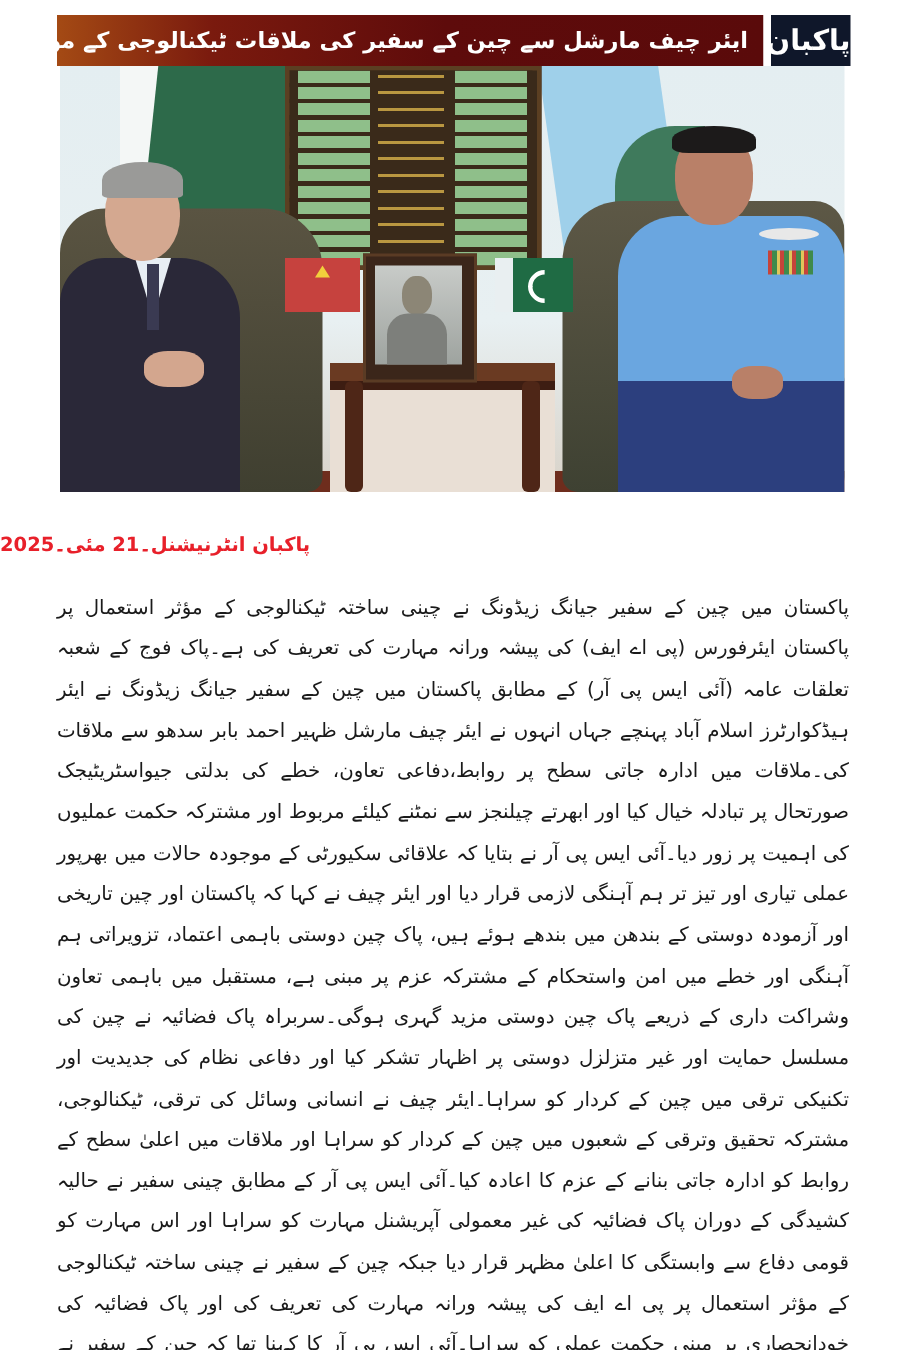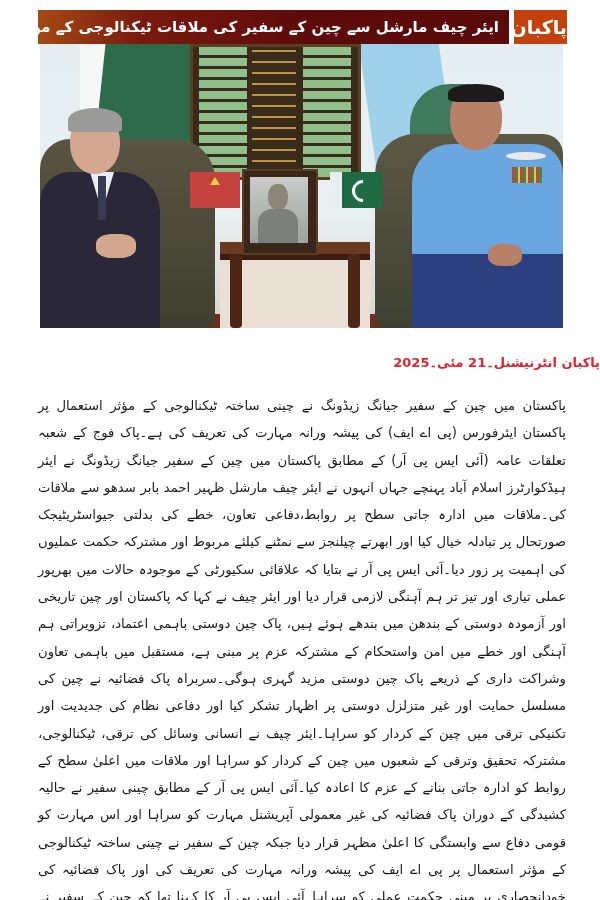--- a/index.html
+++ b/index.html
@@ -14,21 +14,21 @@
     }
     .headline-box {
       flex: 1; height: 34px;
       background: linear-gradient(90deg, #a44a14 0%, #7a1a0e 22%, #5e0b0b 55%, #5a0a0a 100%);
       color: #ffffff; direction: rtl; text-align: right;
       font-family: "DejaVu Sans", sans-serif; font-size: 15px; font-weight: bold;
       line-height: 34px; padding: 0 10px 0 6px; white-space: nowrap; overflow: hidden;
     }
     .banner-sep { width: 5px; background: #ffffff; }
     .logo-box {
-      width: 53px; height: 34px; background: #c2410c; color: #ffffff;
+      width: 53px; height: 34px; background: #0f172a; color: #ffffff;
       font-family: "DejaVu Sans", sans-serif; font-weight: bold; font-size: 19px;
       line-height: 34px; text-align: center; direction: rtl;
     }
     
     .photo {
       position: absolute; left: 40px; top: 44px; width: 523px; height: 284px; overflow: hidden;
       background: linear-gradient(180deg, #e4eef1 0%, #e8f0f2 60%, #d8d2c8 100%);
     }
     .photo div { position: absolute; }
     .flag-bg-left {
@@ -85,21 +85,21 @@
     .man-right-hair { left: 408px; top: 40px; width: 56px; height: 18px; border-radius: 50% 50% 20% 20%; background: #1c1a1a; }
     .man-right-shirt { left: 372px; top: 100px; width: 151px; height: 110px; background: #6aa6e0; border-radius: 40px 30px 0 0; }
     .man-right-trousers { left: 372px; top: 200px; width: 151px; height: 84px; background: #2c3f7e; border-radius: 10px 10px 0 0; }
     .man-right-ribbons { left: 472px; top: 123px; width: 30px; height: 16px;
       background: repeating-linear-gradient(90deg, #c6443a 0 3px, #3f8a4c 3px 6px, #e0c55a 6px 8px); }
     .man-right-wings { left: 466px; top: 108px; width: 40px; height: 8px; border-radius: 50%; background: #e8e8e8; }
     .man-right-hand { left: 448px; top: 200px; width: 34px; height: 22px; border-radius: 40%; background: #b98068; }
 
     
     .dateline {
-      position: absolute; left: 0; top: 355px; width: 600px; text-align: right;
+      position: absolute; left: 0; top: 355px; width: 600px; text-align: left;
       color: #e8202a; font-size: 13px; font-weight: bold; direction: rtl;
       font-family: "DejaVu Sans", sans-serif;
     }
     
     .article {
       position: absolute; left: 38px; top: 392px; width: 528px;
       direction: rtl; text-align: justify; text-align-last: right;
       color: #1a1a1a; font-family: "DejaVu Sans", sans-serif; font-size: 13.2px; line-height: 27.3px;
     }
     .article p { margin: 0; }

